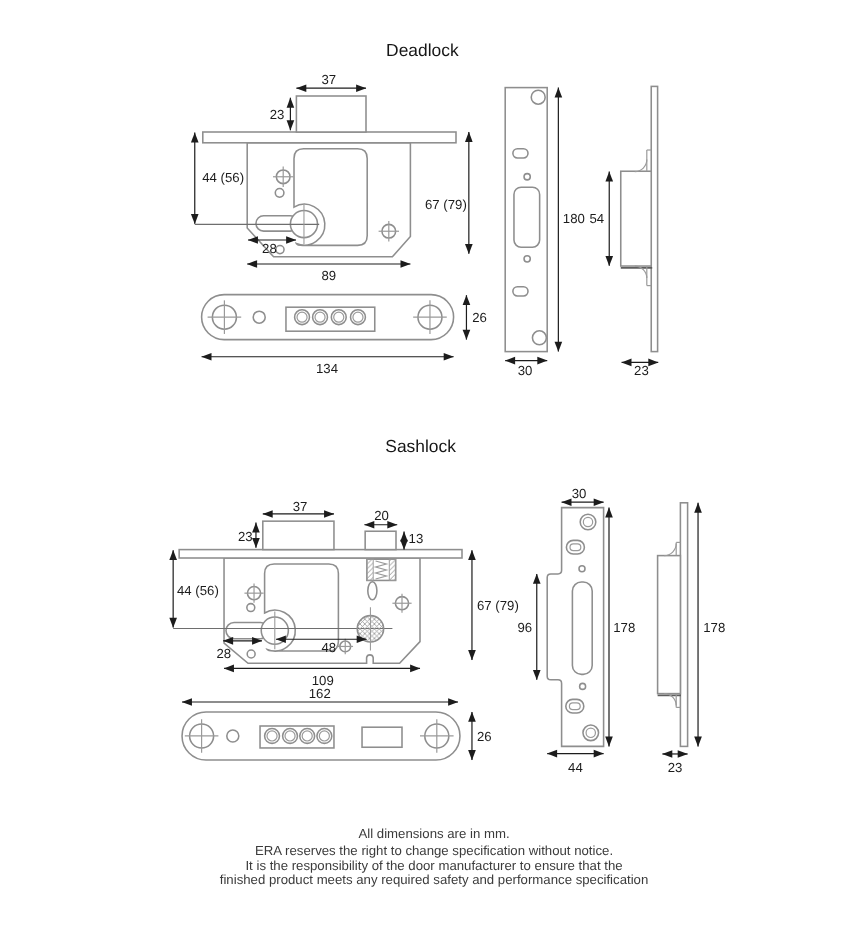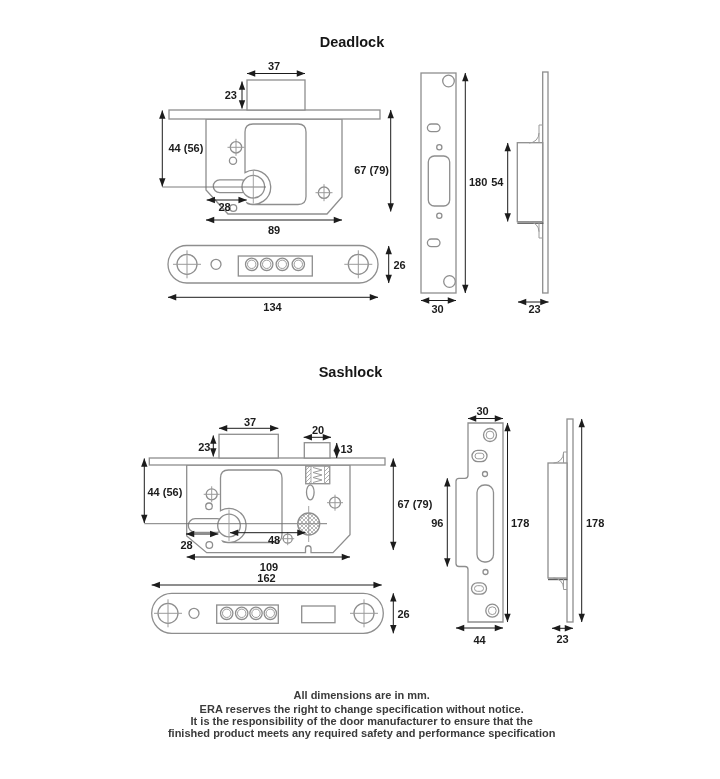--- a/index.html
+++ b/index.html
@@ -1,16 +1,16 @@
 <!DOCTYPE html>
 <html><head>
 <meta charset="utf-8">
 <style>
   html,body{margin:0;padding:0;background:#fff;}
-  .stage{position:relative;width:720px;height:779px;background:#ffffff;overflow:hidden;font-weight:bold;}
+  .stage{position:relative;width:720px;height:779px;background:#ffffff;overflow:hidden;}
   svg{display:block;}
   .o   {stroke:#8e8e8e;fill:none;stroke-width:1.3;}
   .ow  {stroke:#8e8e8e;fill:#ffffff;stroke-width:1.3;}
   .o2  {stroke:#9a9a9a;fill:none;stroke-width:1;}
   .dark{stroke:#5e5e5e;fill:none;stroke-width:1.4;}
   .cl  {stroke:#6e6e6e;fill:none;stroke-width:0.9;}
   .cl2 {stroke:#9a9a9a;fill:none;stroke-width:0.9;}
   .dim {stroke:#1c1c1c;fill:none;stroke-width:1;
         marker-start:url(#arr);marker-end:url(#arr);}
   text {font-family:"Liberation Sans",sans-serif;}

